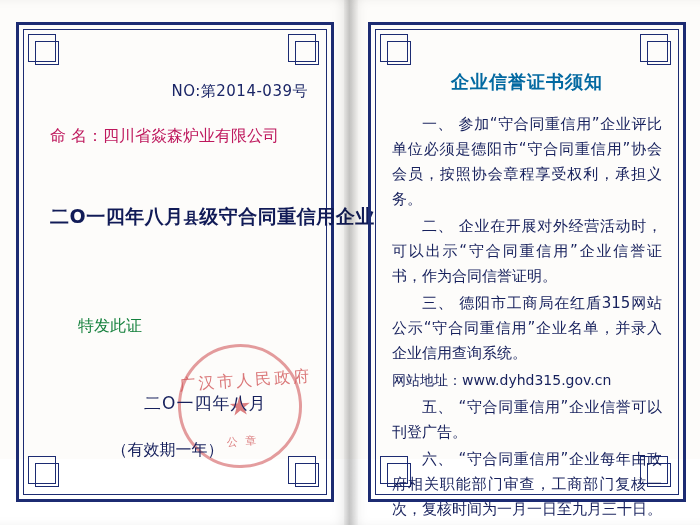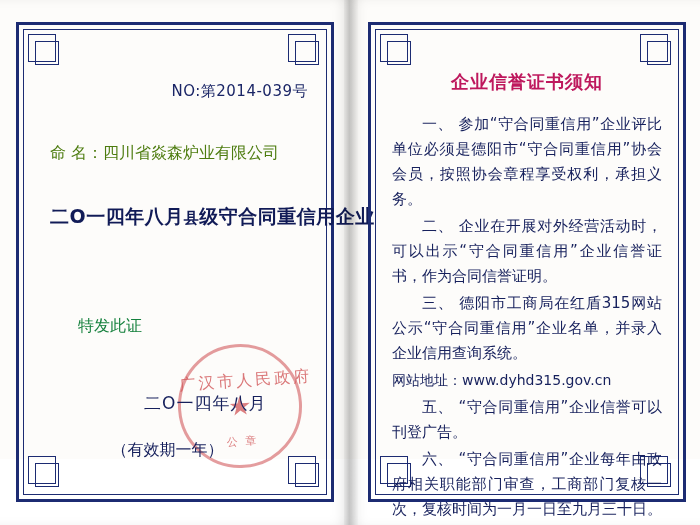--- a/index.html
+++ b/index.html
@@ -102,23 +102,22 @@
     font-size: 15px;
     color: #1a2566;
     letter-spacing: 0.5px;
     white-space: nowrap;
   }
   .naming {
     position: absolute;
     left: 14px;
     top: 82px;
     font-size: 16px;
-    color: #4d7c0f;
-    white-space: nowrap;
-    margin-top: 17px;
+    color: #be185d;
+    white-space: nowrap;
   }
   .award-line {
     position: absolute;
     left: 14px;
     top: 160px;
     font-size: 19px;
     font-weight: bold;
     color: #111b57;
     white-space: nowrap;
     letter-spacing: 0.5px;
@@ -191,21 +190,21 @@
     font-size: 11px;
     color: rgba(196, 36, 40, 0.8);
     letter-spacing: 2px;
   }
 
   
   .notice-title {
     text-align: center;
     font-size: 18px;
     font-weight: bold;
-    color: #be185d;
+    color: #0369a1;
     margin-top: 26px;
     letter-spacing: 1px;
   }
   .notice-body {
     margin-top: 18px;
     padding: 0 4px;
   }
   .notice-body p {
     margin: 0 0 2px 0;
     font-size: 15px;

